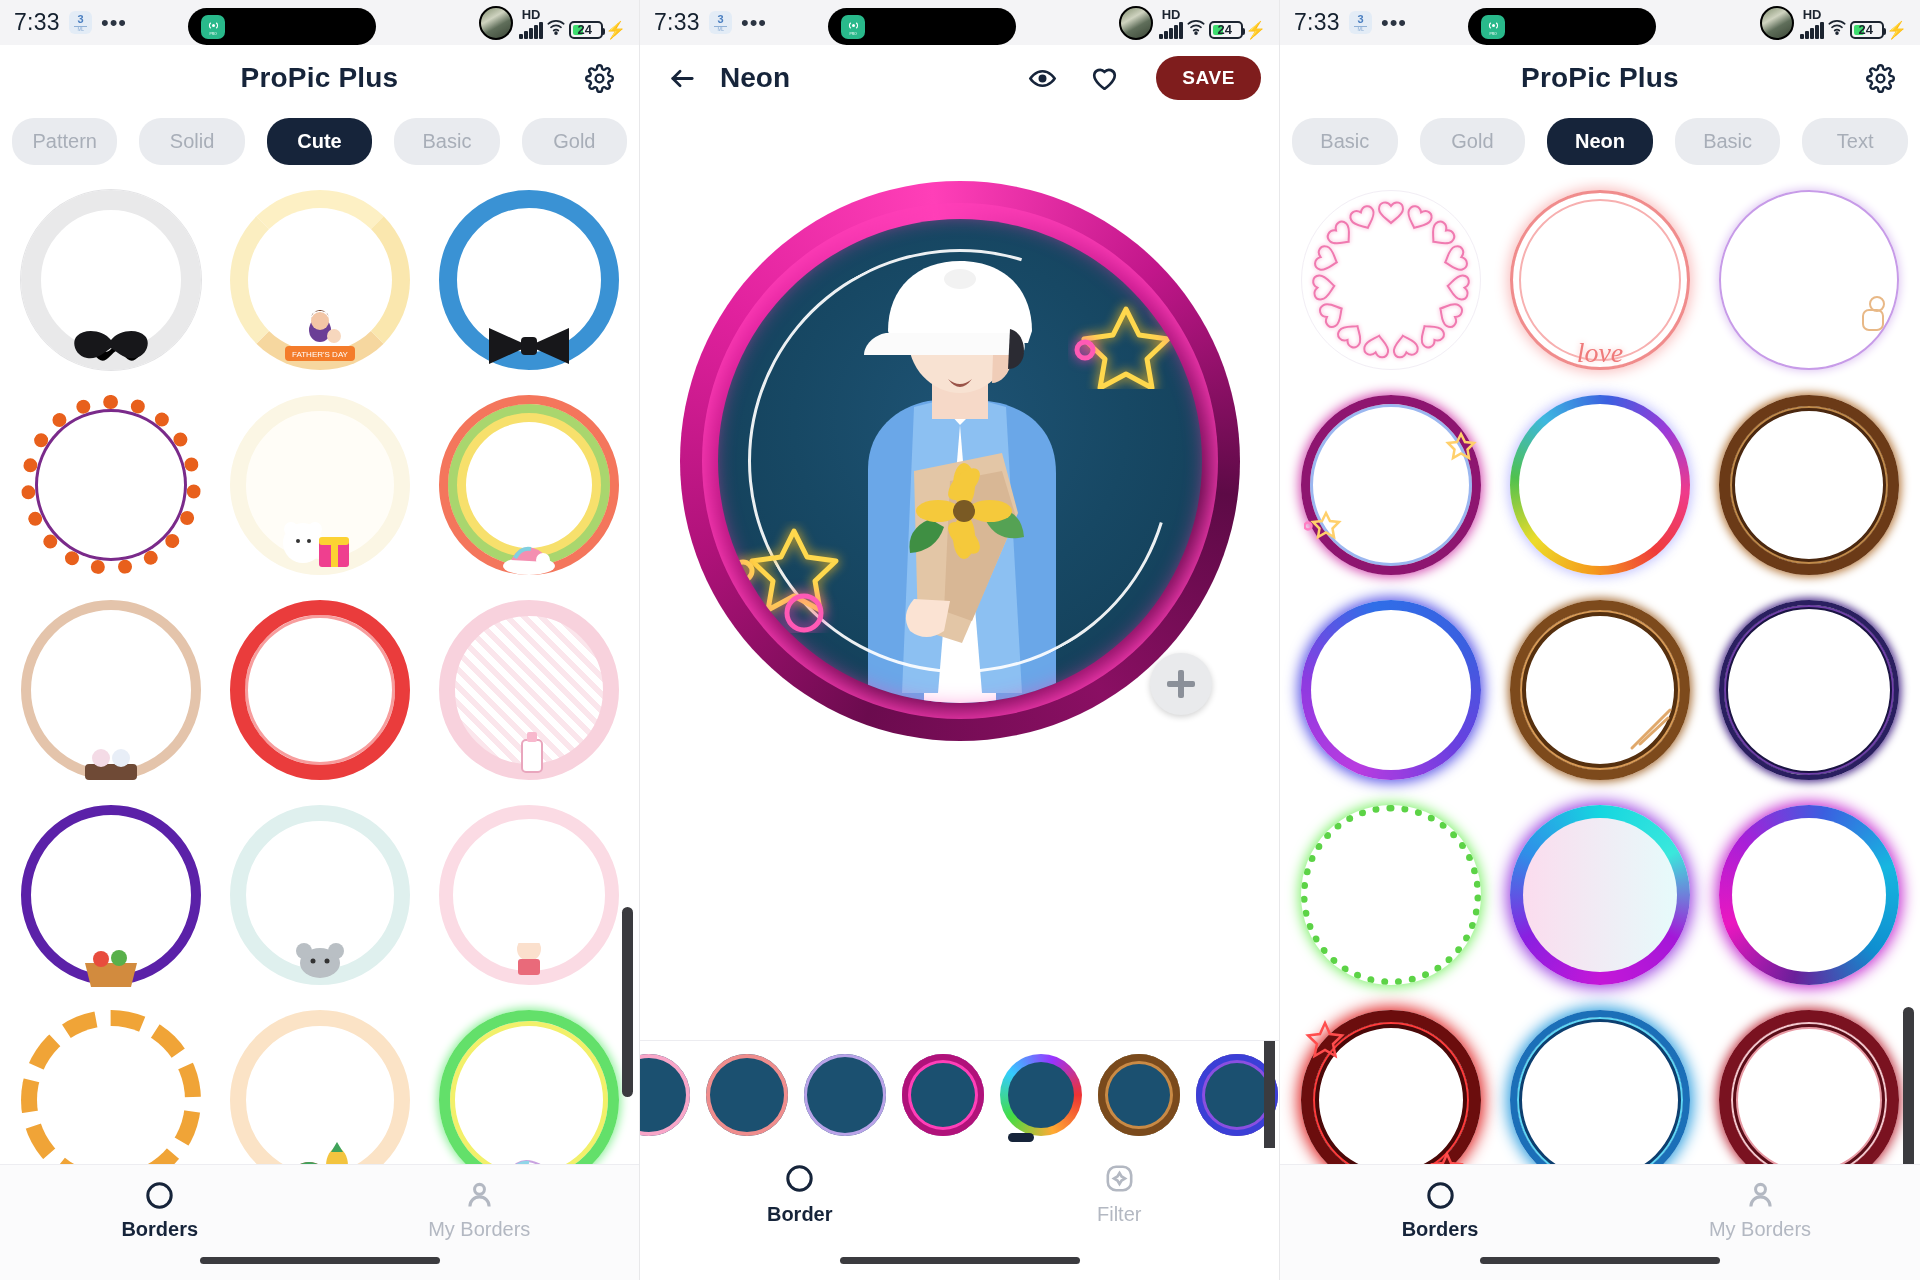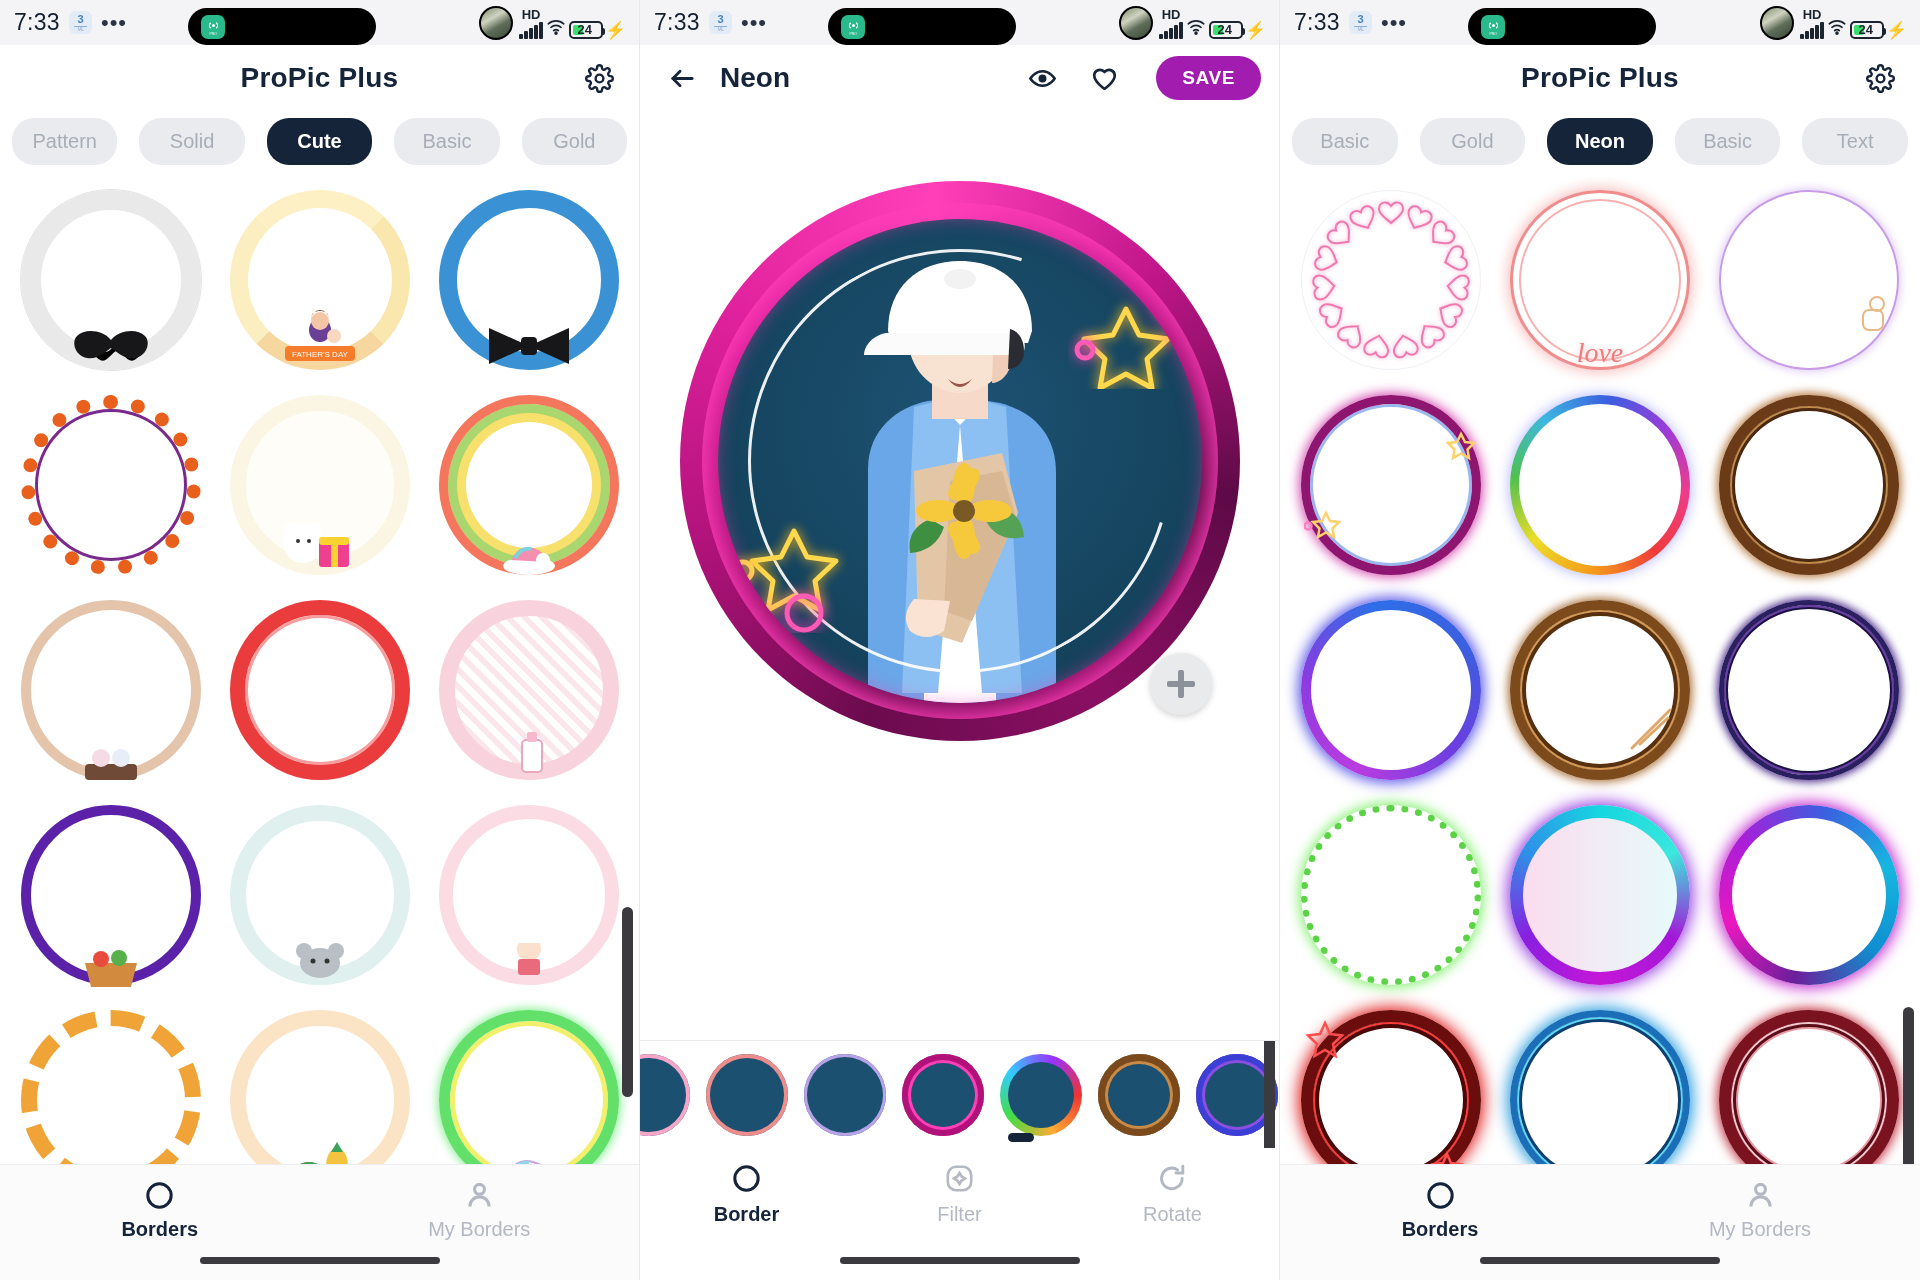--- a/index.html
+++ b/index.html
@@ -50,21 +50,21 @@
   .appbar { height:66px; display:flex; align-items:center; position:relative; }
   .app-title { position:absolute;left:0;right:0;text-align:center;font-size:28px;
     font-weight:700;color:#16243a;letter-spacing:.2px; }
   .icon-btn { width:48px;height:48px;display:flex;align-items:center;justify-content:center;
     background:none;border:none;cursor:pointer; }
   .icon-btn svg { width:29px;height:29px; }
   .gear-right { position:absolute; right:16px; }
   .p2bar { display:flex;align-items:center;height:66px;padding:0 18px;gap:14px; }
   .p2-title { font-size:28px;font-weight:700;color:#16243a; }
   .p2-spacer { flex:1; }
-  .save-btn { background:#a21caf;color:#fff;border:none;border-radius:24px;
+  .save-btn { background:#7f1d1d;color:#fff;border:none;border-radius:24px;
     padding:11px 26px;font-size:19px;font-weight:700;letter-spacing:.6px;cursor:pointer;
     font-family:"Liberation Sans", sans-serif; }
 
   
   .tabs { display:flex; gap:22px; padding:7px 12px 12px; }
   .tab { flex:1; text-align:center; padding:12px 4px; border-radius:22px;
     background:#e9ebef; color:#a8aeb8; font-size:20px; font-weight:500; cursor:pointer; }
   .tab.active { background:#16243a; color:#fff; font-weight:700; }
 
   
@@ -507,27 +507,20 @@
             <circle cx="12" cy="12" r="8.5"></circle>
           </svg>
         <span class="tool-label">Border</span>
       </div>
       <div class="tool">
         <svg viewBox="0 0 24 24" fill="none" stroke="#b3b8c2" stroke-width="1.9">
             <rect x="3.5" y="3.5" width="17" height="17" rx="6"></rect>
             <path d="M12 8l1.5 2.5L16 12l-2.5 1.5L12 16l-1.5-2.5L8 12l2.5-1.5z"></path>
           </svg>
         <span class="tool-label">Filter</span>
-      </div>
-      <div class="tool">
-        <svg viewBox="0 0 24 24" fill="none" stroke="#b3b8c2" stroke-width="2.1" stroke-linecap="round">
-            <path d="M19 12a7.5 7.5 0 1 1-3.2-6.2"></path>
-            <path d="M19.5 3v5h-5"></path>
-          </svg>
-        <span class="tool-label">Rotate</span>
       </div>
       <div class="home-ind"></div>
     </div>
   </div>
 
   <div class="panel p3">
 
     <div class="statusbar">
       <div class="sb-left">
         <span class="sb-time">7:33</span>

